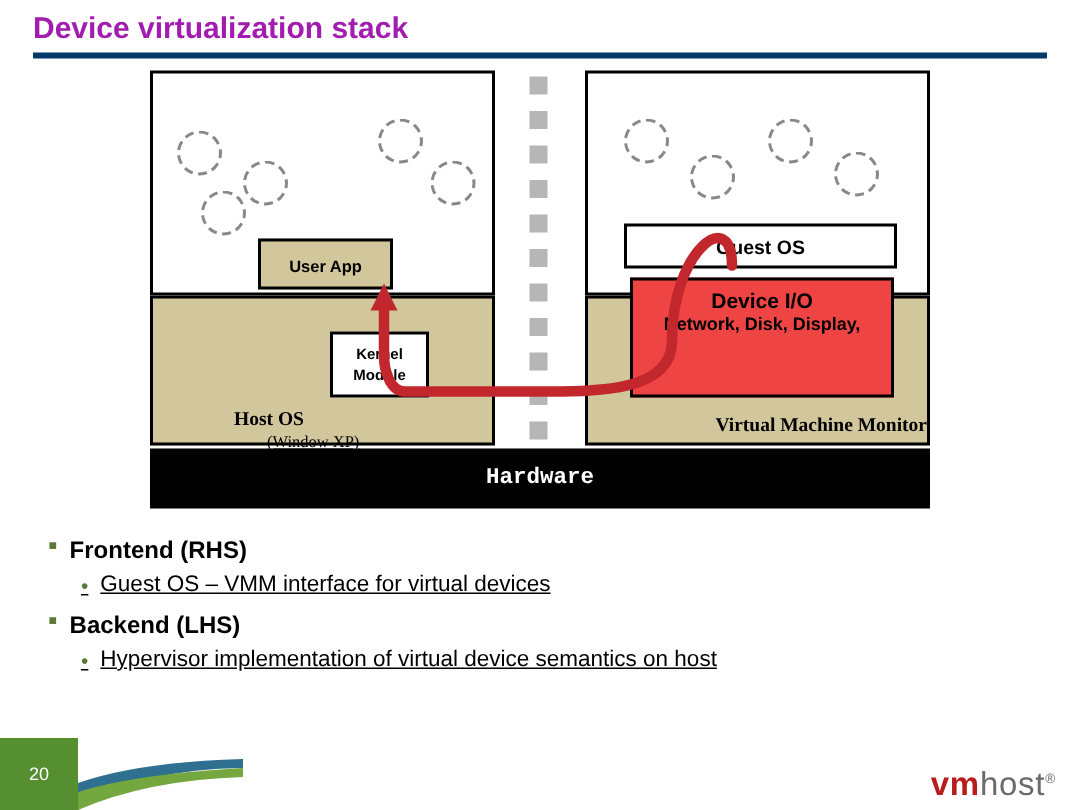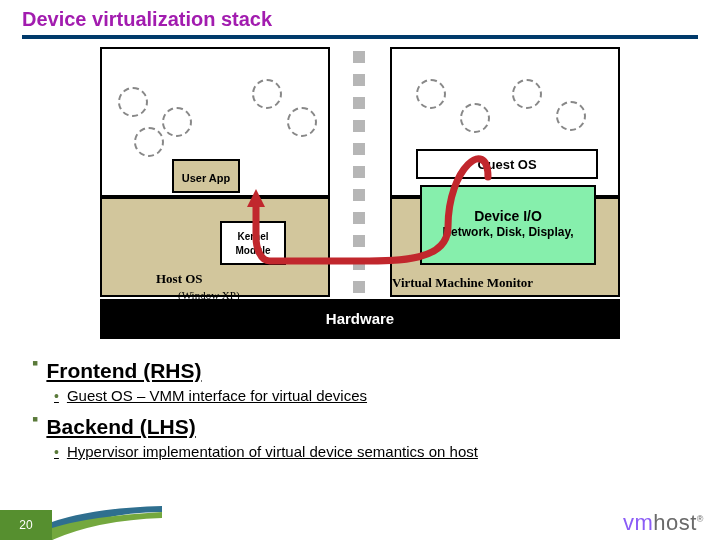--- a/index.html
+++ b/index.html
@@ -40,95 +40,94 @@
     border-radius: 50%;
     width: 30px; height: 30px;
   }
   .inner-box {
     position: absolute;
     border: 2px solid #000;
     text-align: center;
     font-family: Verdana, Arial, sans-serif;
     font-weight: bold;
   }
-  .userapp   { left:70px; top:110px; width:68px; height:34px; background:#d2c69c; font-size:11px; line-height:34px; }
+  .userapp   { left:70px; top:110px; width:90px; height:34px; background:#d2c69c; font-size:11px; line-height:34px; }
   .guestos   { left:24px; top:100px; width:182px; height:30px; background:#fff; font-size:13px; line-height:28px; }
   .guestos .sub { font-weight:normal; font-size:11px; }
   .kernelmod { left:118px; top:22px; width:66px; height:44px; background:#fff; font-size:10px; line-height:14px; padding-top:7px; }
   .hostos    { position:absolute; left:10px; top:72px; font-family:Verdana; font-size:13px; font-weight:bold; white-space:nowrap;margin-left:44px; }
   .hostos .sub { font-weight:normal; font-size:11px; }
-  .vmm       { position:absolute; left:0; right:0; top:76px; text-align:left; font-family:Verdana; font-size:13px; font-weight:bold; }
-  .deviceio  { left:28px; top:-14px; width:176px; height:80px; background:#86efac; font-size:14px; line-height:18px; padding-top:20px; }
+  .vmm       { position:absolute; left:0; right:0; top:76px; text-align:right; font-family:Verdana; font-size:13px; font-weight:bold; }
+  .deviceio  { left:28px; top:-14px; width:176px; height:80px; background:#ef4444; font-size:14px; line-height:18px; padding-top:4px; }
   .deviceio .small { font-size:12px; font-weight:bold; line-height:15px; display:block; }
 
   .divider {
     position: absolute;
     left: 253px; top: 0; height: 250px;
     width: 14px;
     display: flex; flex-direction: column; justify-content: space-between;
     padding: 4px 0;
   }
   .divider .sq {
     width: 12px; height: 12px; background: #b6b6b6;
   }
 
   .hardware {
     position: absolute;
     left: 0; right: 0; top: 252px; height: 40px;
     background: #000; color: #fff;
     text-align: center;
-    font-family: Liberation Sans, sans-serif;
+    font-family: Liberation Mono, monospace;
     font-weight: bold; font-size: 15px;
     line-height: 40px;
   }
   svg.arrow { position:absolute; left:0; top:0; width:520px; height:300px; pointer-events:none; }
 
   .content {
     padding: 4px 32px 0 32px;
   }
   .h2 {
-    font-size: 21px; font-weight: bold;
+    font-size: 16px; font-weight: bold;
     margin: 6px 12px 2px 0;
-    text-decoration: underline;
   }
   .bullet1 { display:flex; align-items:flex-start; gap:8px; }
   .bullet1 .mark { color:#5a7a3a; font-size:18px; line-height:20px; }
   .sub {
     font-size: 15px;
     margin: 2px 0 4px 0;
     display:flex; align-items:flex-start; gap:8px;
     padding-left: 22px;
     text-decoration: underline;
   }
   .sub .mark { color:#5a7a3a; font-size:14px; line-height:18px; }
 
   .footer {
     position: absolute;
     left: 0; right: 0; bottom: 0;
     height: 34px;
   }
   .pagenum {
     position: absolute;
     left: 0; bottom: 0;
-    width: 52px; height: 30px;
+    width: 52px; height: 48px;
     background: #568f2f;
     color: #fff; font-size: 12px;
     display: flex; align-items: center; justify-content: center;
   }
   .foot-swoosh {
     position: absolute; left: 52px; bottom: 0;
     width: 110px; height: 34px;
   }
   .logo {
     position: absolute; right: 16px; bottom: 4px;
     font-family: Arial, sans-serif;
     font-size: 22px; color: #6a6a6a;
     letter-spacing: 0.5px;
   }
-  .logo .bold { font-weight: normal; color:#8b5cf6; }
+  .logo .bold { font-weight: bold; color:#b91c1c; }
   .logo sup { font-size: 9px; vertical-align: super; }
 </style>
 </head>
 <body>
 
 <div class="title">Device virtualization stack</div>
 <div class="title-underline"></div>
 
 <div class="diagram">
 

